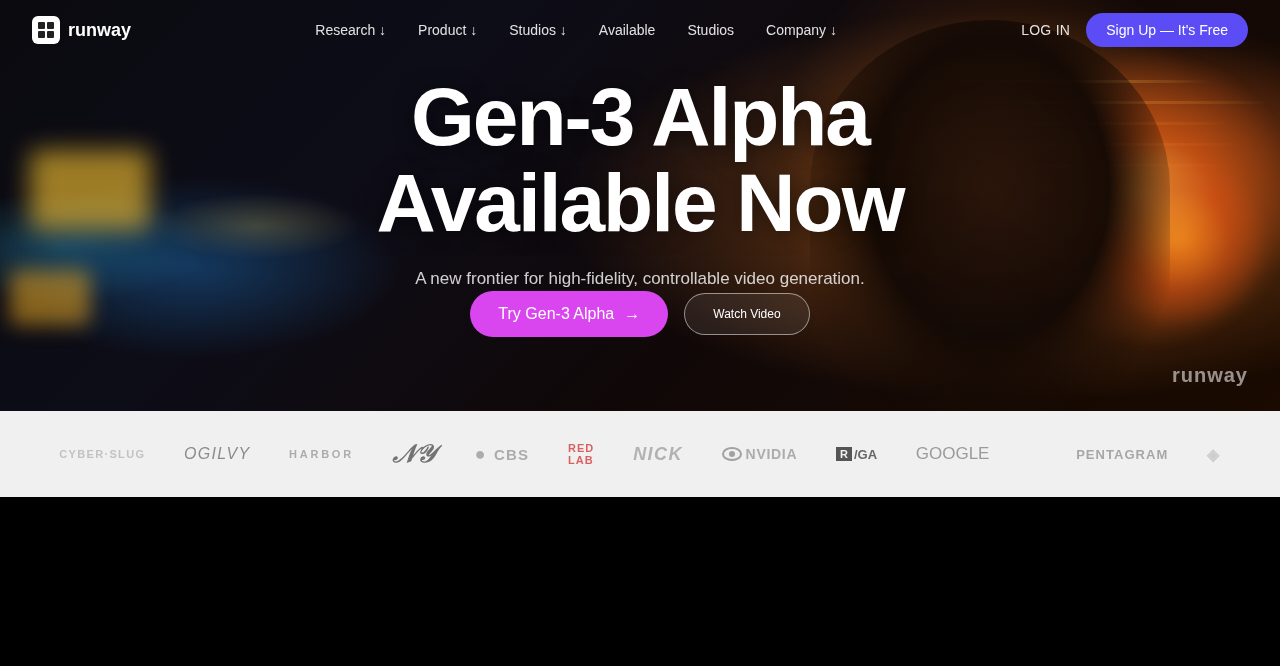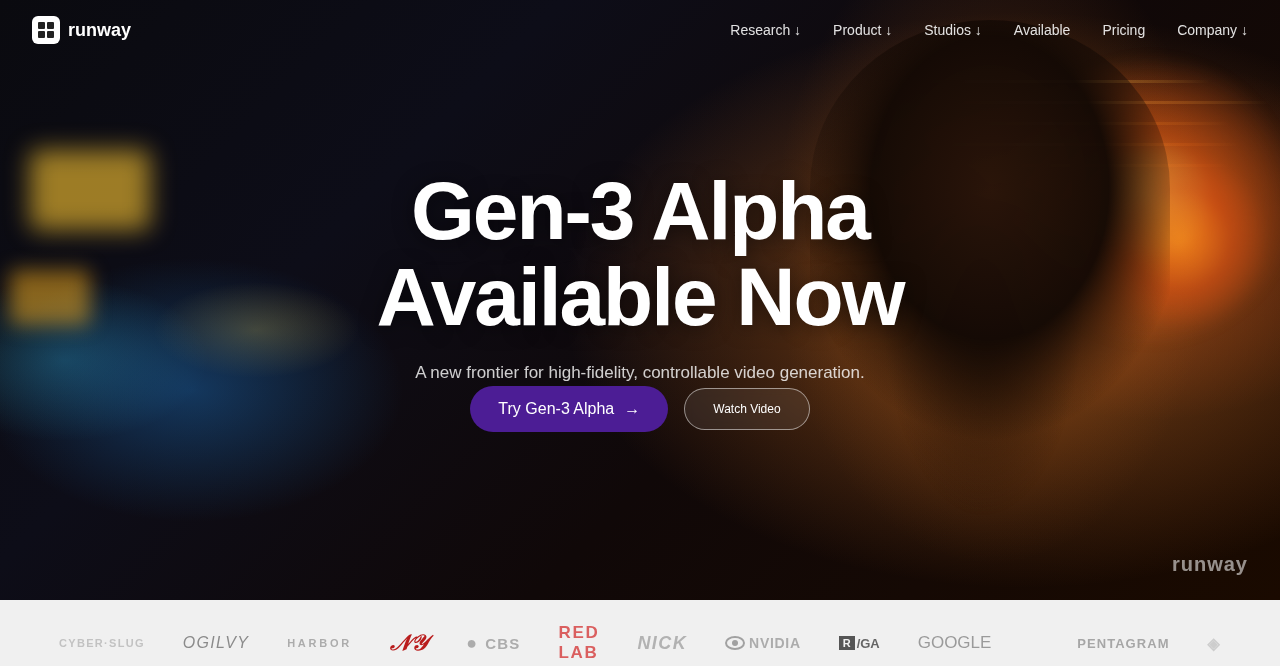--- a/index.html
+++ b/index.html
@@ -71,21 +71,21 @@
       font-size: 14px;
       font-weight: 500;
       cursor: pointer;
       white-space: nowrap;
     }
 
     
     .hero {
       position: relative;
       width: 1280px;
-      height: 600px;
+      height: 411px;
       overflow: hidden;
       display: flex;
       align-items: center;
       justify-content: center;
     }
 
     
     .hero-bg {
       position: absolute;
       inset: 0;
@@ -204,21 +204,21 @@
       font-weight: 400;
       line-height: 1.5;
     }
     .hero-buttons {
       display: flex;
       align-items: center;
       justify-content: center;
       gap: 16px;
     }
     .btn-try {
-      background: #4c1d95;
+      background: #d946ef;
       color: #fff;
       border: none;
       border-radius: 999px;
       padding: 14px 28px;
       font-size: 16px;
       font-weight: 500;
       cursor: pointer;
       display: flex;
       align-items: center;
       gap: 10px;
@@ -270,24 +270,24 @@
     }
     .partner-logo.ogilvy { font-size: 16px; font-style: italic; font-weight: 400; color: #555; }
     .partner-logo.harbor { letter-spacing: 0.25em; font-size: 11px; }
     .partner-logo.cbs { font-size: 15px; font-weight: 700; }
     .partner-logo.nick { font-size: 16px; font-weight: 800; color: #888; }
     .partner-logo.nvidia { font-size: 13px; }
     .partner-logo.google { font-size: 16px; font-weight: 400; }
     .partner-logo.pentagram { font-size: 14px; padding-left: 48px; }
     .yankees-logo {
       font-family: serif;
-      font-size: 22px;
+      font-size: 25px;
       font-weight: 900;
       font-style: italic;
-      color: #b91c1c;
+      color: #737373;
     }
     .nvidia-eye {
       width: 20px; height: 14px;
       border: 2px solid #777;
       border-radius: 50%;
       display: inline-flex;
       align-items: center;
       justify-content: center;
     }
     .nvidia-eye::after {
@@ -326,24 +326,28 @@
       </svg>
     </div>
     <span>runway</span>
   </a>
 
   <ul class="nav-links">
     <li><a href="#">Research ↓</a></li>
     <li><a href="#">Product ↓</a></li>
     <li><a href="#">Studios ↓</a></li>
     <li><a href="#">Available</a></li>
-    <li><a href="#">Pricing</a></li>
+    <li><a href="#">Studios</a></li>
     <li><a href="#">Company ↓</a></li>
   </ul>
 
+  <div class="nav-actions">
+    <button class="btn-login">LOG IN</button>
+    <button class="btn-signup">Sign Up — It's Free</button>
+  </div>
 </nav>
 
 <section class="hero">
   <div class="hero-bg"></div>
 
   <div class="bokeh-left"></div>
 
   <div class="light-lines">
     <div class="light-line" style="width:280px; background: linear-gradient(to right, transparent, rgba(255,230,150,0.7), rgba(255,200,80,0.5), transparent);"></div>
     <div class="light-line" style="width:320px; background: linear-gradient(to right, transparent, rgba(255,220,120,0.6), rgba(255,180,60,0.4), transparent); margin-left: 20px;"></div>
@@ -375,21 +379,21 @@
 </section>
 
 <div class="partners-bar">
   <div class="partner-logo" style="font-size:11px; letter-spacing:0.12em; color:#aaa;">CYBER·SLUG</div>
   <div class="partner-logo ogilvy">Ogilvy</div>
   <div class="partner-logo harbor">HARBOR</div>
   <div class="yankees-logo">𝒩𝒴</div>
   <div class="partner-logo cbs">
     <span style="font-size:18px; margin-right:3px;">●</span>CBS
   </div>
-  <div class="partner-logo" style="font-size:17px; font-weight:700; letter-spacing:0.1em; color:#c00; opacity:0.6;">RED<br>LAB</div>
+  <div class="partner-logo" style="font-size:11px; font-weight:700; letter-spacing:0.1em; color:#c00; opacity:0.6;">RED<br>LAB</div>
   <div class="partner-logo nick" style="font-weight: 800; font-style: italic; font-size: 18px; color: #999; opacity: 0.7;">nick</div>
   <div class="partner-logo nvidia" style="flex-direction:column; gap:2px;text-align:right;">
     <div style="display:flex; align-items:center; gap:4px;">
       <div class="nvidia-eye"></div>
       <span style="font-size:14px; font-weight:600; letter-spacing:0.05em;">nvidia</span>
     </div>
   </div>
   <div class="rga-box">
     <span class="r-box">R</span>
     <span>/GA</span>

